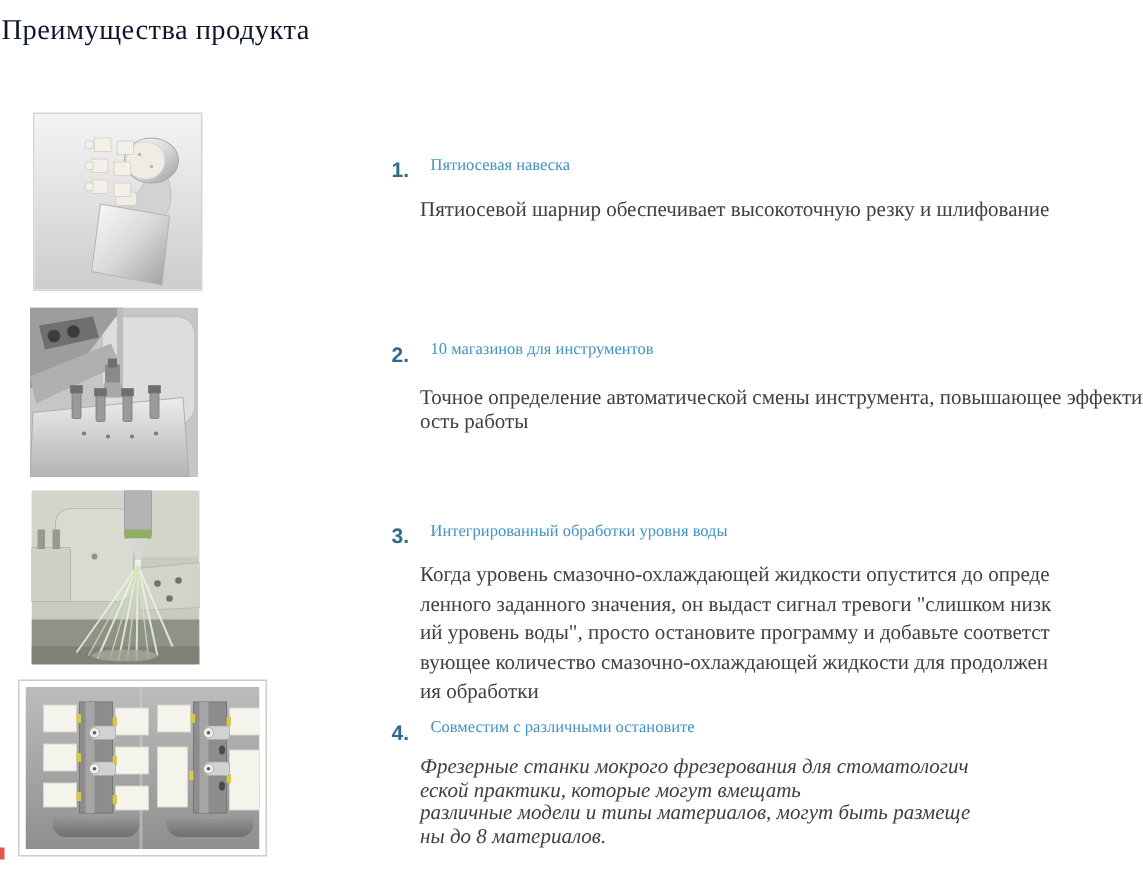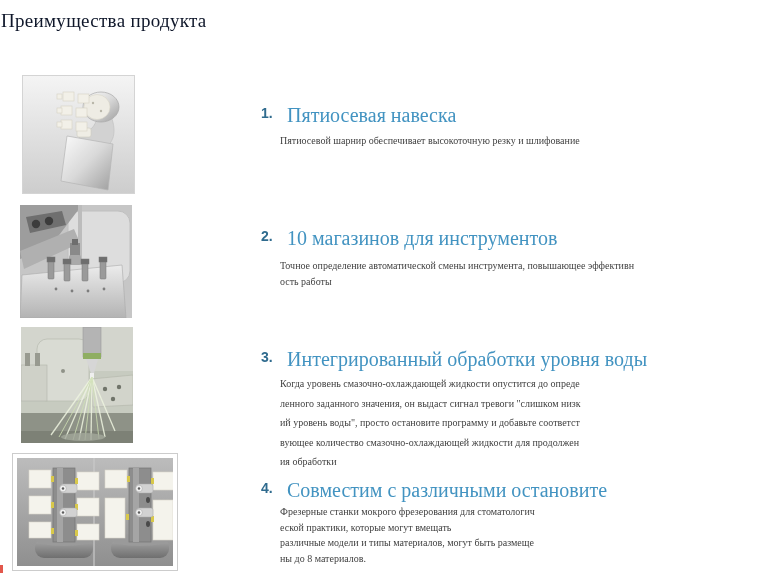--- a/index.html
+++ b/index.html
@@ -14,30 +14,30 @@
   }
   .sec{position:absolute;left:0;width:762px;}
   .sec-1{top:104px;} .sec-2{top:227px;} .sec-3{top:348px;} .sec-4{top:479px;}
   .num{
     position:absolute;left:261px;top:1px;
     font-family:"Liberation Sans","DejaVu Sans",sans-serif;
     font-weight:bold;font-size:14px;color:#2F6B8E;
   }
   .heading{
     position:absolute;left:287px;top:0;margin:0;
-    font-size:20px;font-weight:normal;color:#4293C1;
+    font-size:11px;font-weight:normal;color:#4293C1;
   }
   .body{
     position:absolute;left:280px;margin:0;
-    font-size:10px;color:#3F3F3F;white-space:pre;
+    font-size:14px;color:#3F3F3F;white-space:pre;
   }
   .sec-1 .body{top:29px;line-height:15.5px;}
   .sec-2 .body{top:31px;line-height:15.5px;}
   .sec-3 .body{top:26px;line-height:19.6px;}
-  .sec-4 .body{top:25px;line-height:15.5px;}
+  .sec-4 .body{top:25px;line-height:15.5px;font-style:italic;}
   figure{margin:0;position:absolute;}
   .img1{left:22px;top:75px;width:111px;height:117px;border:1px solid #d4d4d4;}
   .img2{left:20px;top:205px;width:112px;height:113px;}
   .img3{left:21px;top:327px;width:112px;height:116px;}
   .img4{left:12px;top:453px;width:156px;height:108px;border:1px solid #cccccc;padding:4px;background:#fff;}
   figure svg{display:block;}
   .red-mark{position:absolute;left:0;top:565px;width:3px;height:8px;background:#E2574C;}
 </style>
 </head>
 <body>

